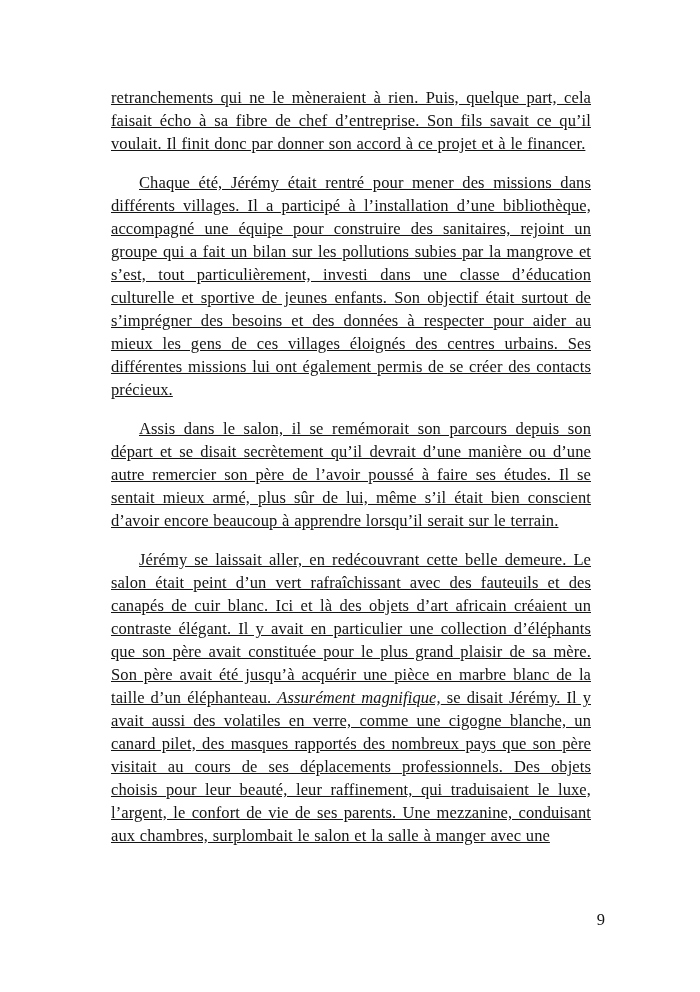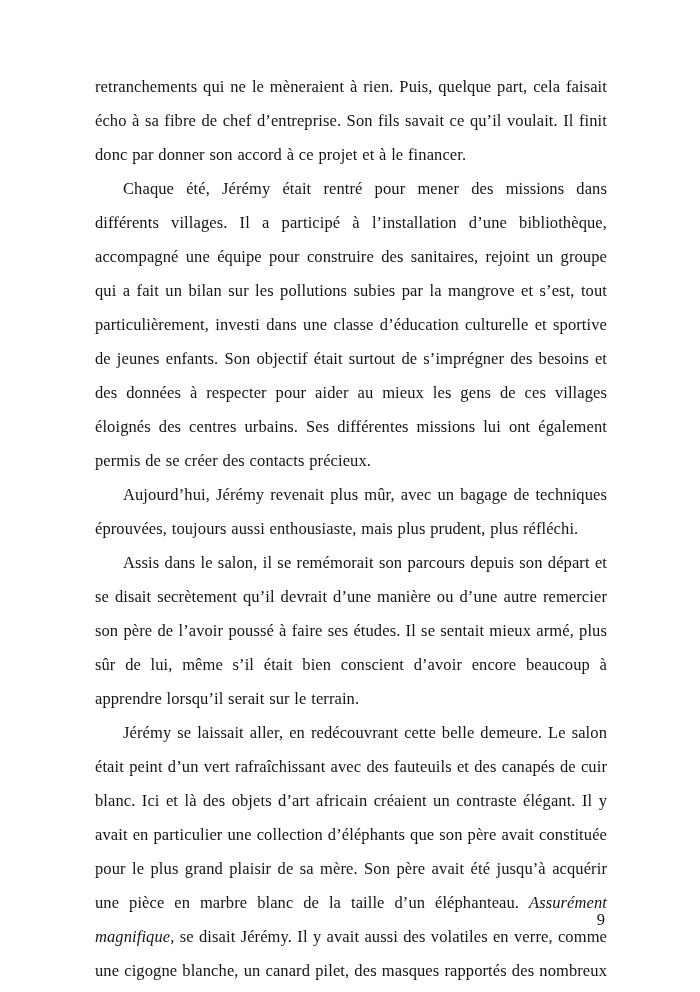--- a/index.html
+++ b/index.html
@@ -16,28 +16,29 @@
     font-family: "Liberation Serif", "DejaVu Serif", serif;
     color: #141414;
   }
   .text-block {
     position: absolute;
     left: 95px;
     top: 70px;
     width: 512px;
   }
   p.para {
-    margin: 0;
+    margin: 16px;
     padding: 0;
     font-size: 16.5px;
-    line-height: 34px;
+    line-height: 23px;
     text-align: justify;
     text-justify: inter-word;
     letter-spacing: 0.1px;
     word-spacing: 0.5px;
+    text-decoration: underline;
   }
   p.para.indent {
     text-indent: 28px;
   }
   p.para em {
     font-style: italic;
   }
   .page-number {
     position: absolute;
     top: 908px;
@@ -47,18 +48,17 @@
     text-align: right;
   }
 </style>
 </head>
 <body>
 
 <div class="page">
   <div class="text-block">
       <p class="para"><span>retranchements qui ne le mèneraient à rien. Puis, quelque part, cela faisait écho à sa fibre de chef d’entreprise. Son fils savait ce qu’il voulait. Il finit donc par donner son accord à ce projet et à le financer.</span></p>
       <p class="para indent"><span>Chaque été, Jérémy était rentré pour mener des missions dans différents villages. Il a participé à l’installation d’une bibliothèque, accompagné une équipe pour construire des sanitaires, rejoint un groupe qui a fait un bilan sur les pollutions subies par la mangrove et s’est, tout particulièrement, investi dans une classe d’éducation culturelle et sportive de jeunes enfants. Son objectif était surtout de s’imprégner des besoins et des données à respecter pour aider au mieux les gens de ces villages éloignés des centres urbains. Ses différentes missions lui ont également permis de se créer des contacts précieux.</span></p>
-      <p class="para indent"><span>Aujourd’hui, Jérémy revenait plus mûr, avec un bagage de techniques éprouvées, toujours aussi enthousiaste, mais plus prudent, plus réfléchi.</span></p>
       <p class="para indent"><span>Assis dans le salon, il se remémorait son parcours depuis son départ et se disait secrètement qu’il devrait d’une manière ou d’une autre remercier son père de l’avoir poussé à faire ses études. Il se sentait mieux armé, plus sûr de lui, même s’il était bien conscient d’avoir encore beaucoup à apprendre lorsqu’il serait sur le terrain.</span></p>
       <p class="para indent"><span>Jérémy se laissait aller, en redécouvrant cette belle demeure. Le salon était peint d’un vert rafraîchissant avec des fauteuils et des canapés de cuir blanc. Ici et là des objets d’art africain créaient un contraste élégant. Il y avait en particulier une collection d’éléphants que son père avait constituée pour le plus grand plaisir de sa mère. Son père avait été jusqu’à acquérir une pièce en marbre blanc de la taille d’un éléphanteau. </span><em>Assurément magnifique,</em><span> se disait Jérémy. Il y avait aussi des volatiles en verre, comme une cigogne blanche, un canard pilet, des masques rapportés des nombreux pays que son père visitait au cours de ses déplacements professionnels. Des objets choisis pour leur beauté, leur raffinement, qui traduisaient le luxe, l’argent, le confort de vie de ses parents. Une mezzanine, conduisant aux chambres, surplombait le salon et la salle à manger avec une</span></p>
     </div>
   <div class="page-number">9</div>
 </div>
 
 </body></html>

